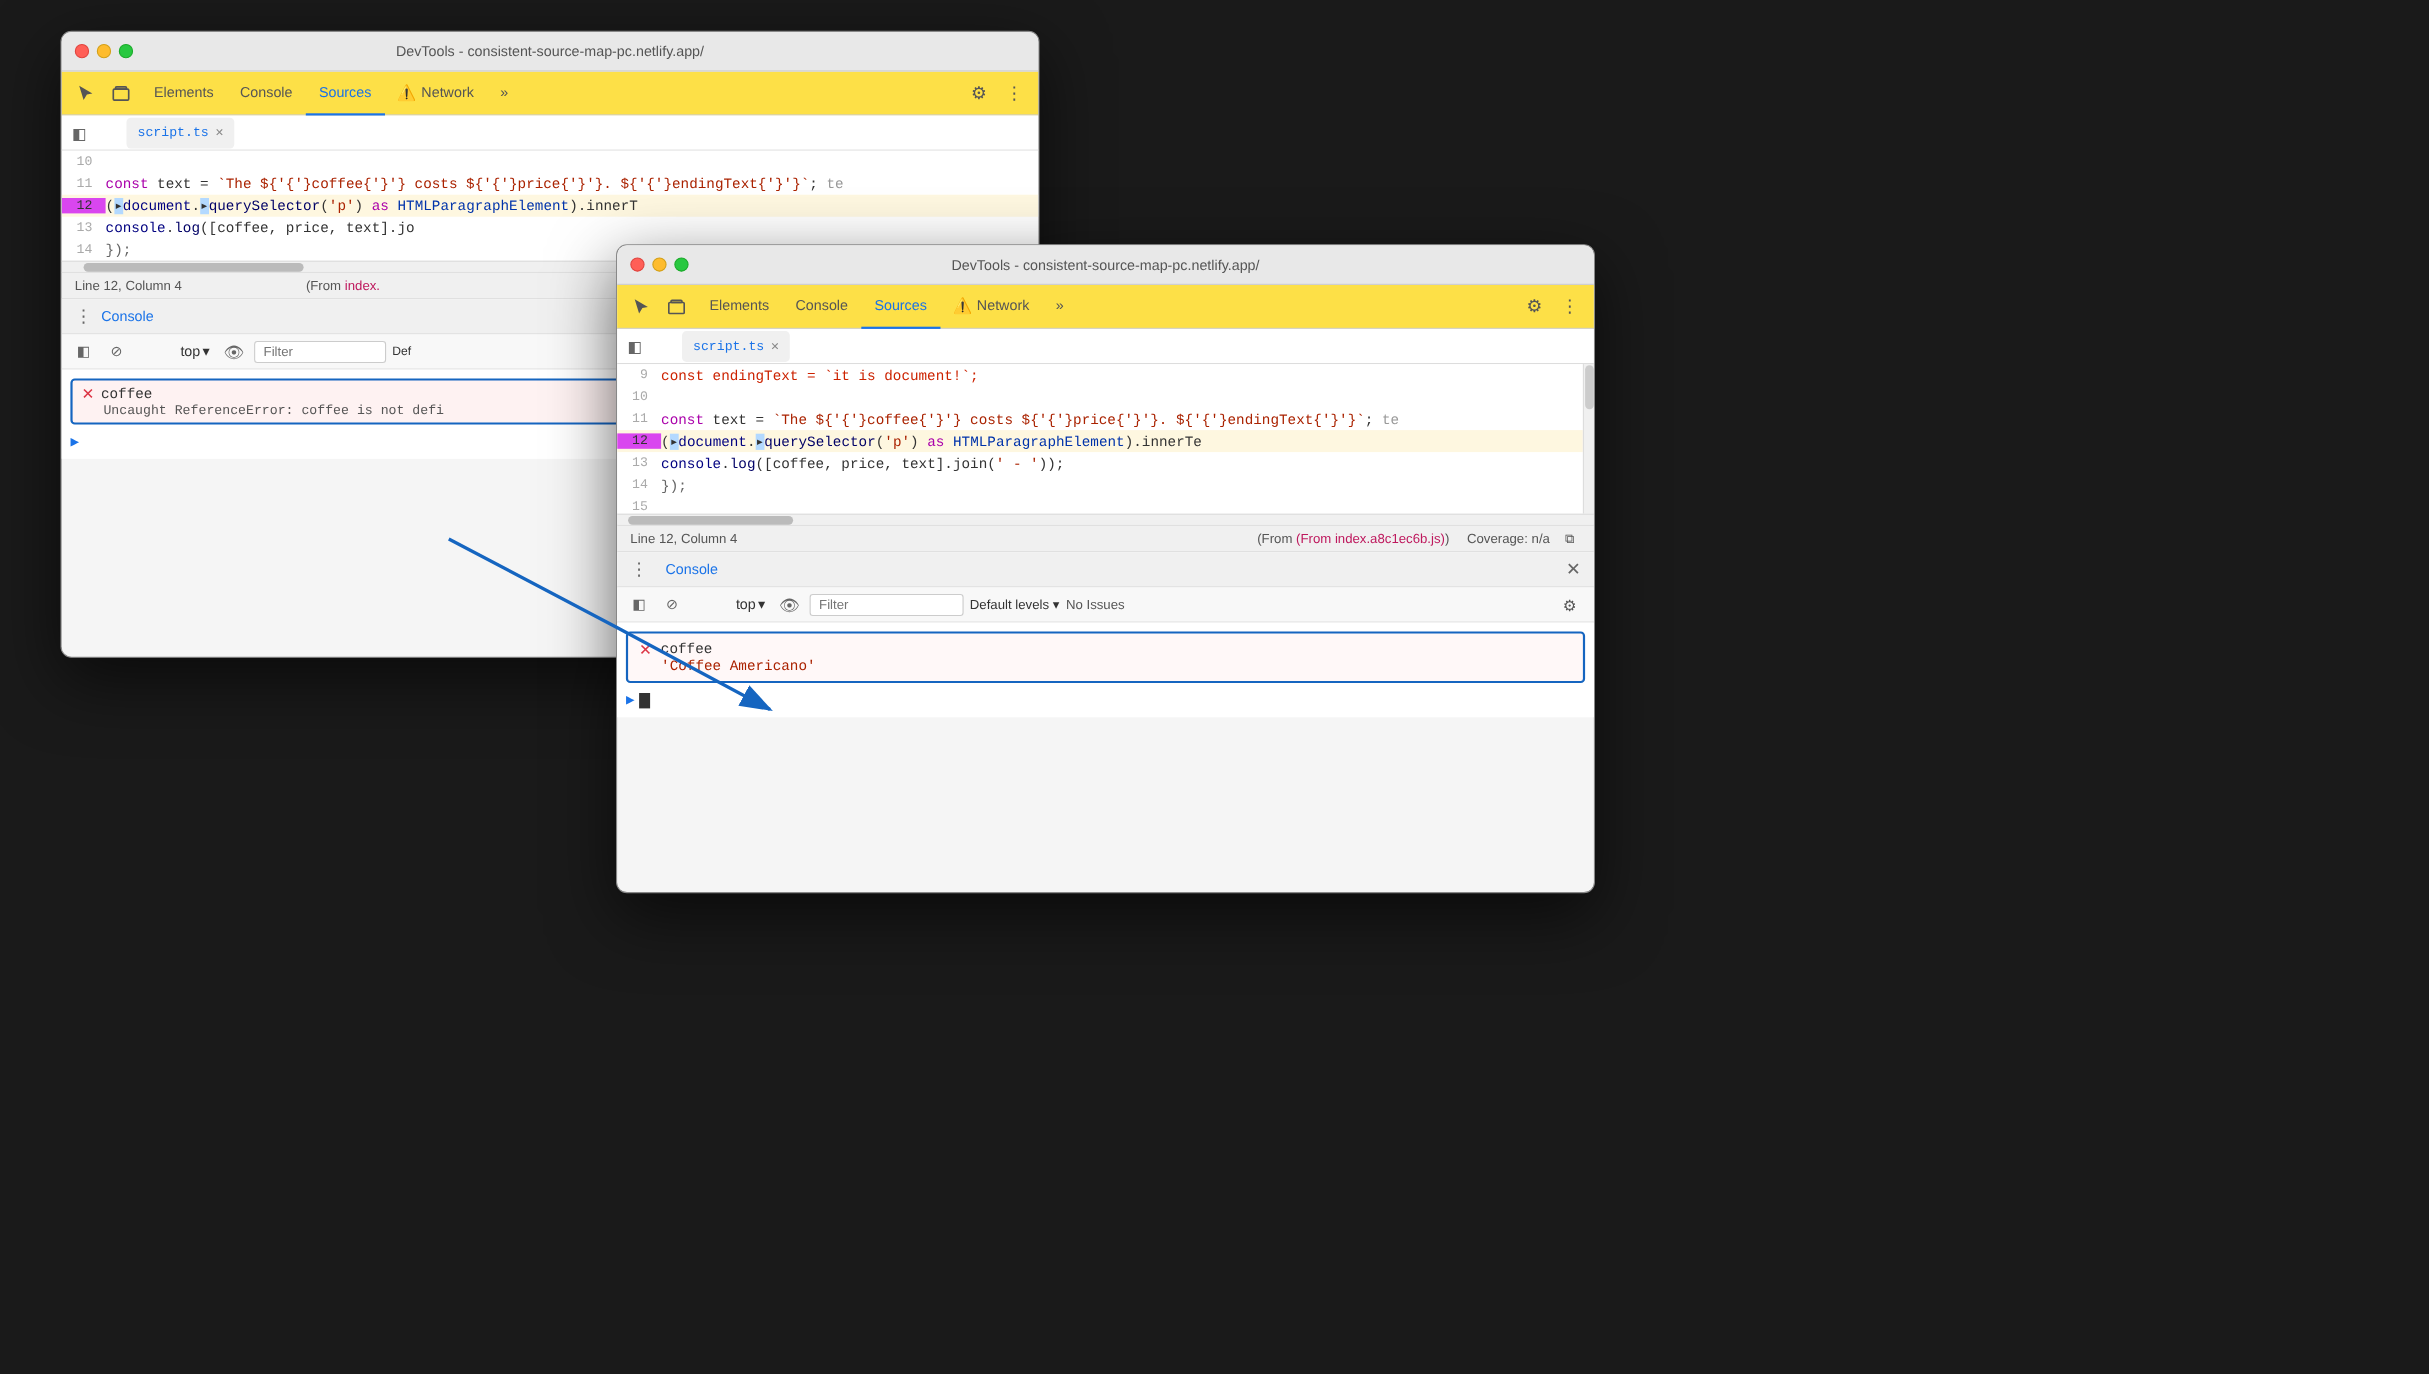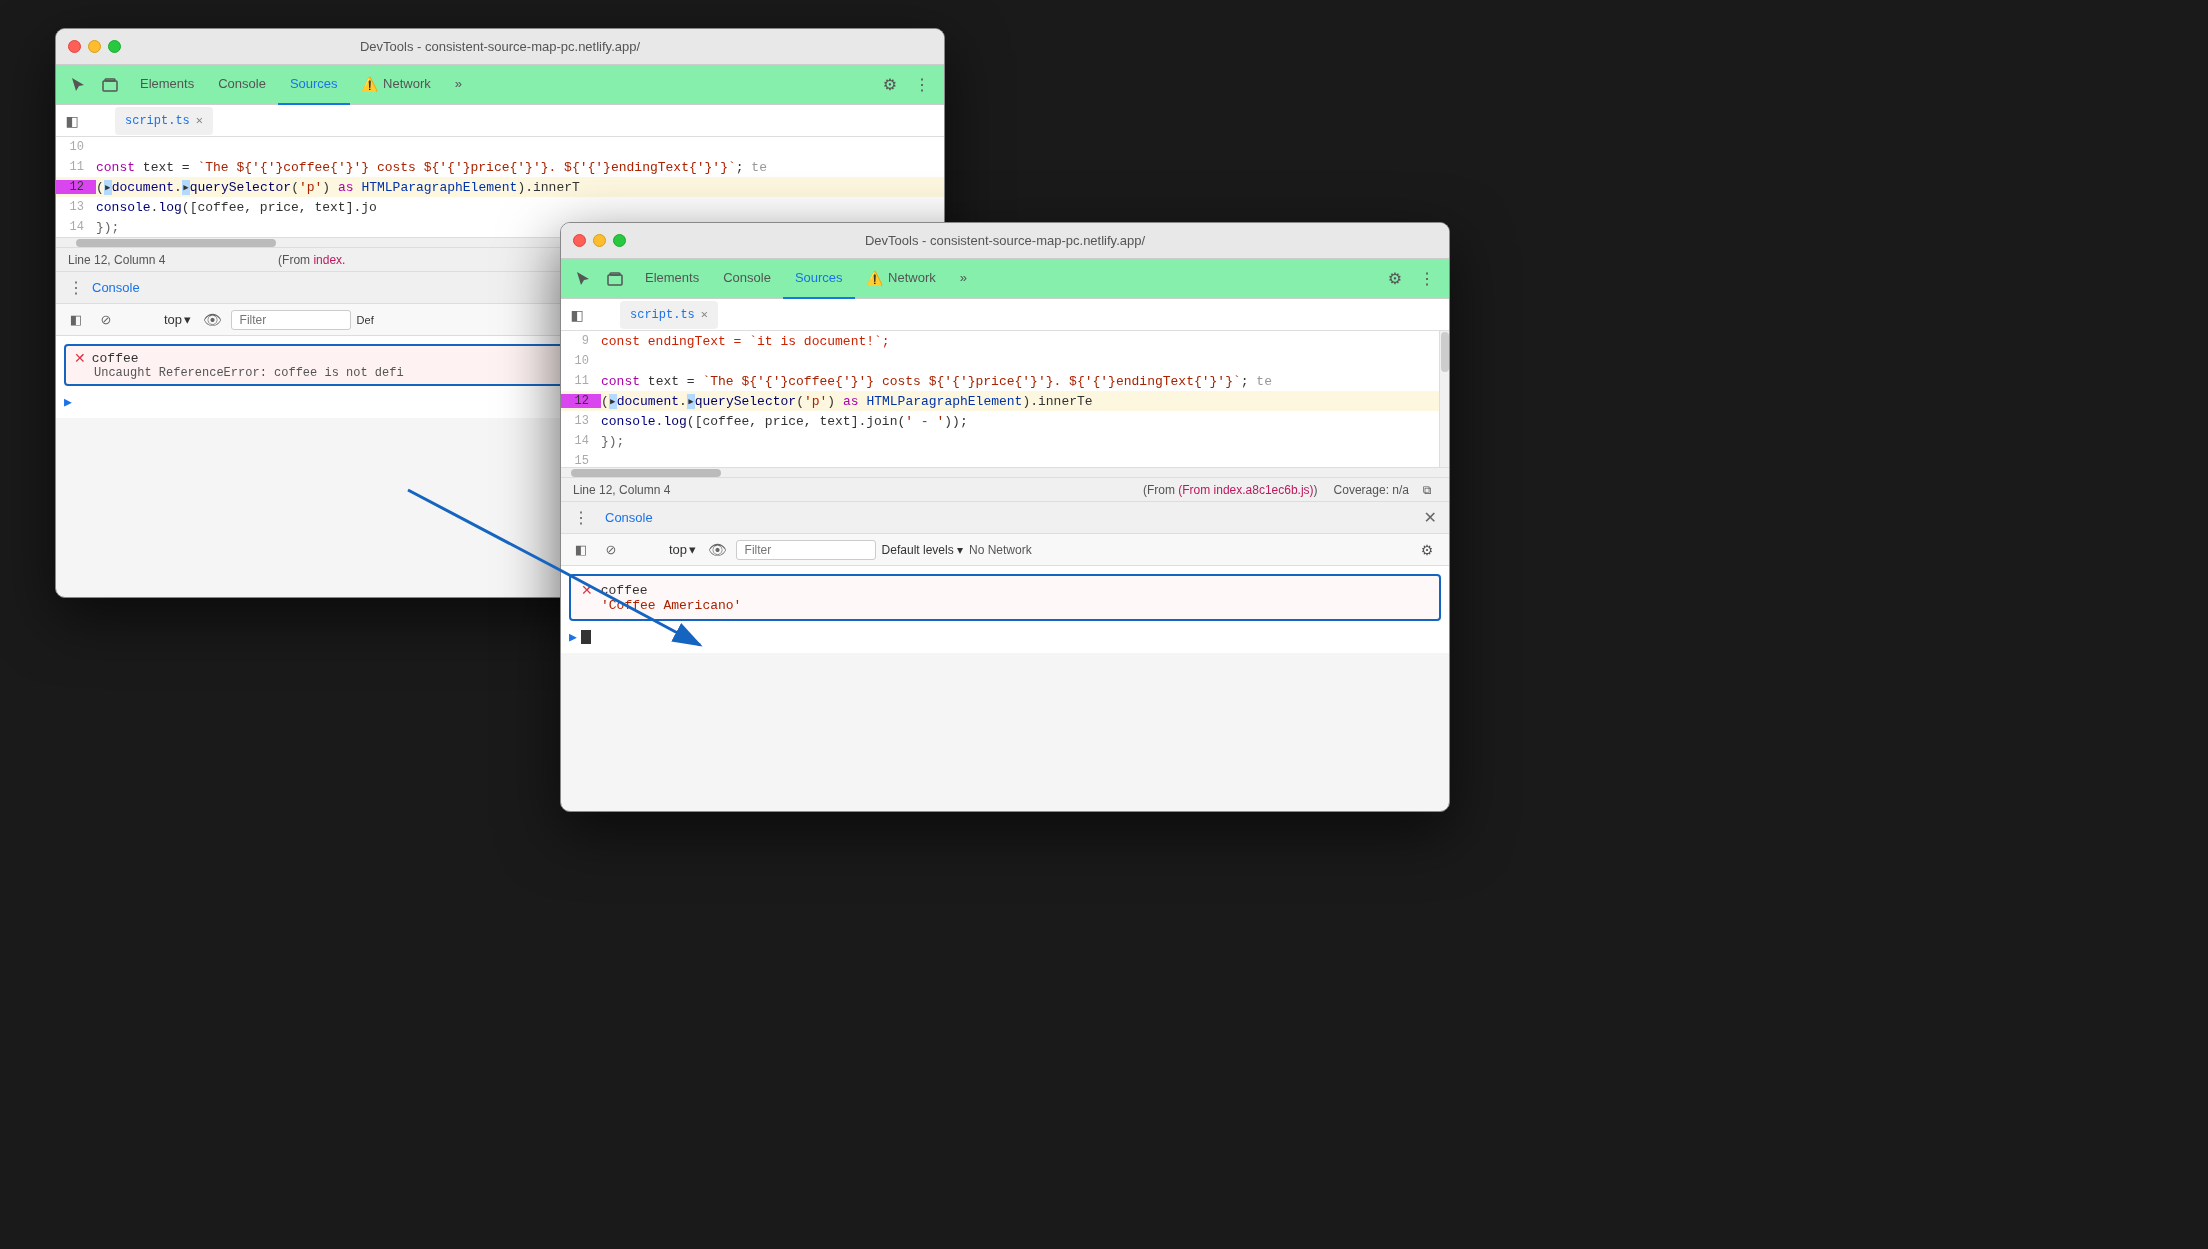--- a/index.html
+++ b/index.html
@@ -67,21 +67,21 @@
       position: absolute;
       left: 50%;
       transform: translateX(-50%);
       font-size: 13px;
       color: #555;
       white-space: nowrap;
     }
 
     
     .devtools-toolbar {
-      background: #86efac;
+      background: #fde047;
       height: 40px;
       display: flex;
       align-items: center;
       padding: 0 8px;
       border-bottom: 1px solid #ccc;
       gap: 4px;
     }
 
     .toolbar-icon {
       width: 28px;
@@ -654,21 +654,21 @@
       <div class="console-toolbar-btn">⊘</div>
       <div class="top-dropdown">
         <span>top</span>
         <span>▾</span>
       </div>
       <div class="console-toolbar-btn eye-icon">👁</div>
       <input class="filter-input" placeholder="Filter" style="width: 140px;">
       <span style="font-size:12px;color:#333;cursor:pointer;">
         <span>Default levels</span> ▾
       </span>
-      <span class="no-issues">No Network</span>
+      <span class="no-issues">No Issues</span>
       <div class="toolbar-icon" style="font-size:14px;margin-left:auto;">⚙</div>
     </div>
 
     <div class="console-messages">
 
       <div style="position:relative;margin:4px 8px;">
         <div style="border:2px solid #1565c0;border-radius:4px;background:#fff8f8;padding:6px 10px;">
           <div style="display:flex;align-items:center;gap:8px;">
             <span style="color:#dc3545;font-size:14px;">✕</span>
             <span style="font-family:'Courier New',monospace;font-size:13px;color:#333;">coffee</span>

